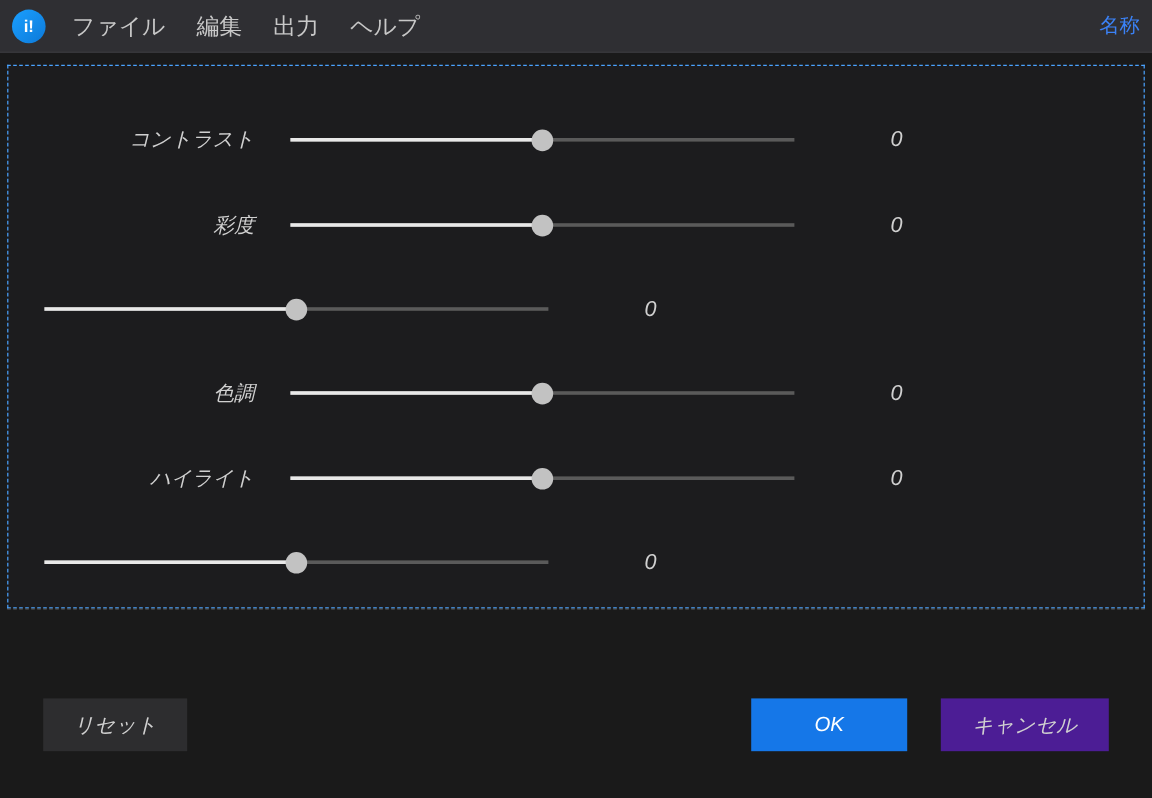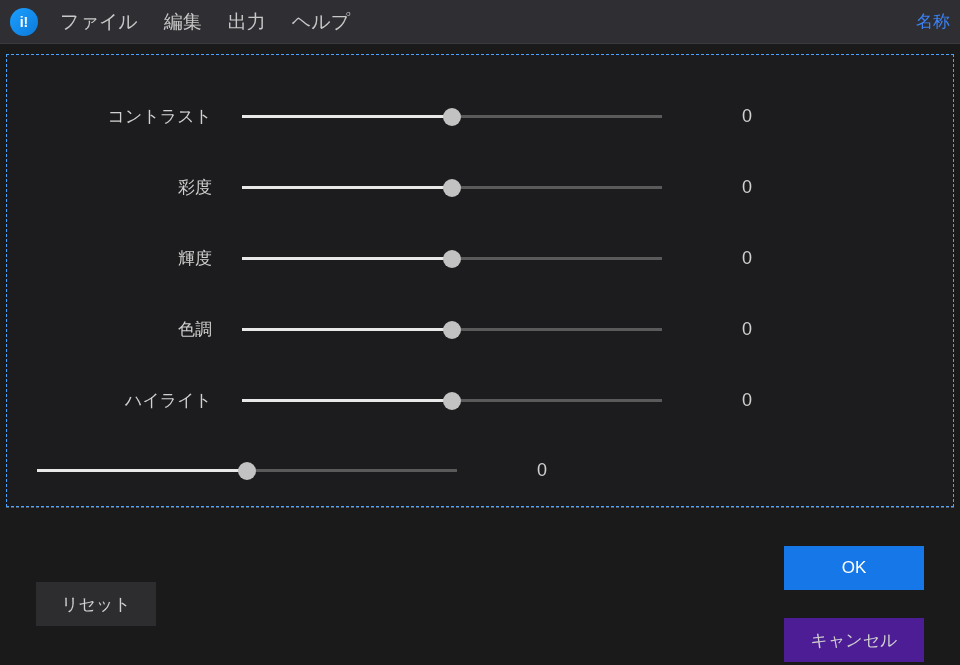--- a/index.html
+++ b/index.html
@@ -45,20 +45,21 @@
     .menubar-spacer {
       flex: 1;
     }
     .menubar-title {
       font-size: 17px;
       color: #3b82f6;
     }
     .main-area {
       position: relative;
       height: calc(100% - 44px);
+      font-style: italic;
     }
     .panel-frame {
       position: absolute;
       top: 10px;
       left: 6px;
       right: 6px;
       bottom: 158px;
       border: 1px dashed #4aa3ff;
       background: #1c1c1e;
     }
@@ -159,21 +160,20 @@
     .btn-cancel {
       background: #4c1d95;
       min-width: 140px;
     }
     .button-bar-spacer {
       flex: 1;
     }
     .button-right-group {
       display: flex;
       gap: 28px;
-      flex-direction: column;
     }
   </style>
 </head>
 <body>
 
 <div class="menubar">
   <div class="app-icon">i!</div>
   <div class="menu-item">ファイル</div>
   <div class="menu-item">編集</div>
   <div class="menu-item">出力</div>
@@ -202,21 +202,20 @@
         <div class="slider-wrap">
           <div class="slider-track">
               <div class="slider-track-fill"></div>
             </div>
           <div class="slider-thumb"></div>
         </div>
         <div class="slider-value">0</div>
       </div>
 
       <div class="slider-row">
-        <div class="slider-label">輝度</div>
         <div class="slider-wrap">
           <div class="slider-track">
               <div class="slider-track-fill"></div>
             </div>
           <div class="slider-thumb"></div>
         </div>
         <div class="slider-value">0</div>
       </div>
 
       <div class="slider-row">

